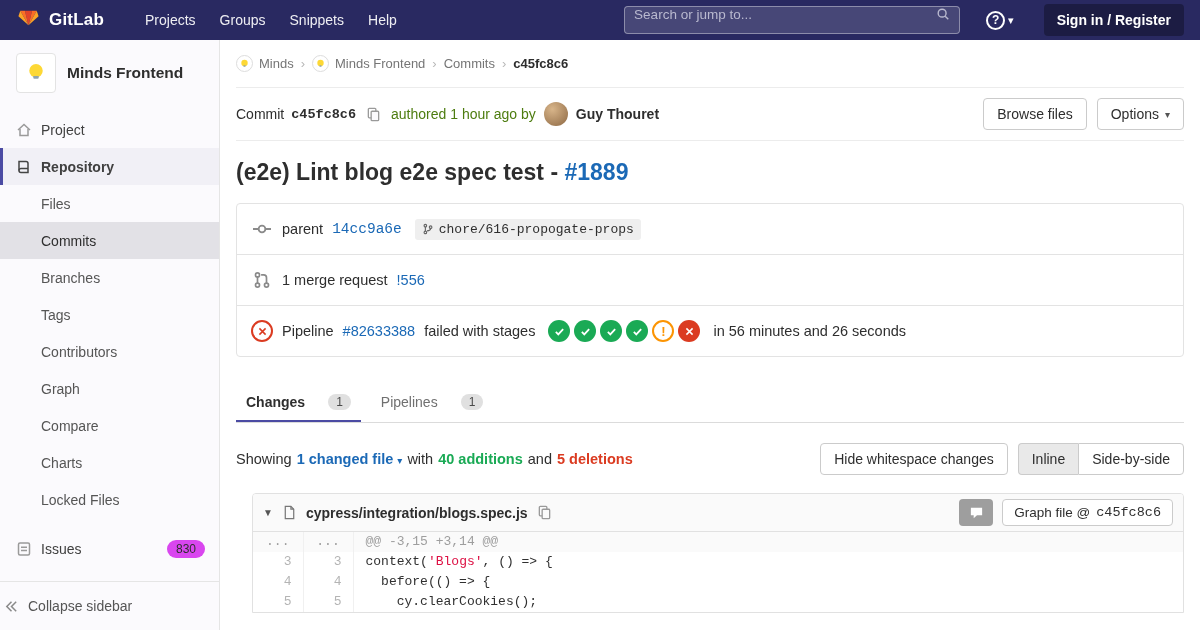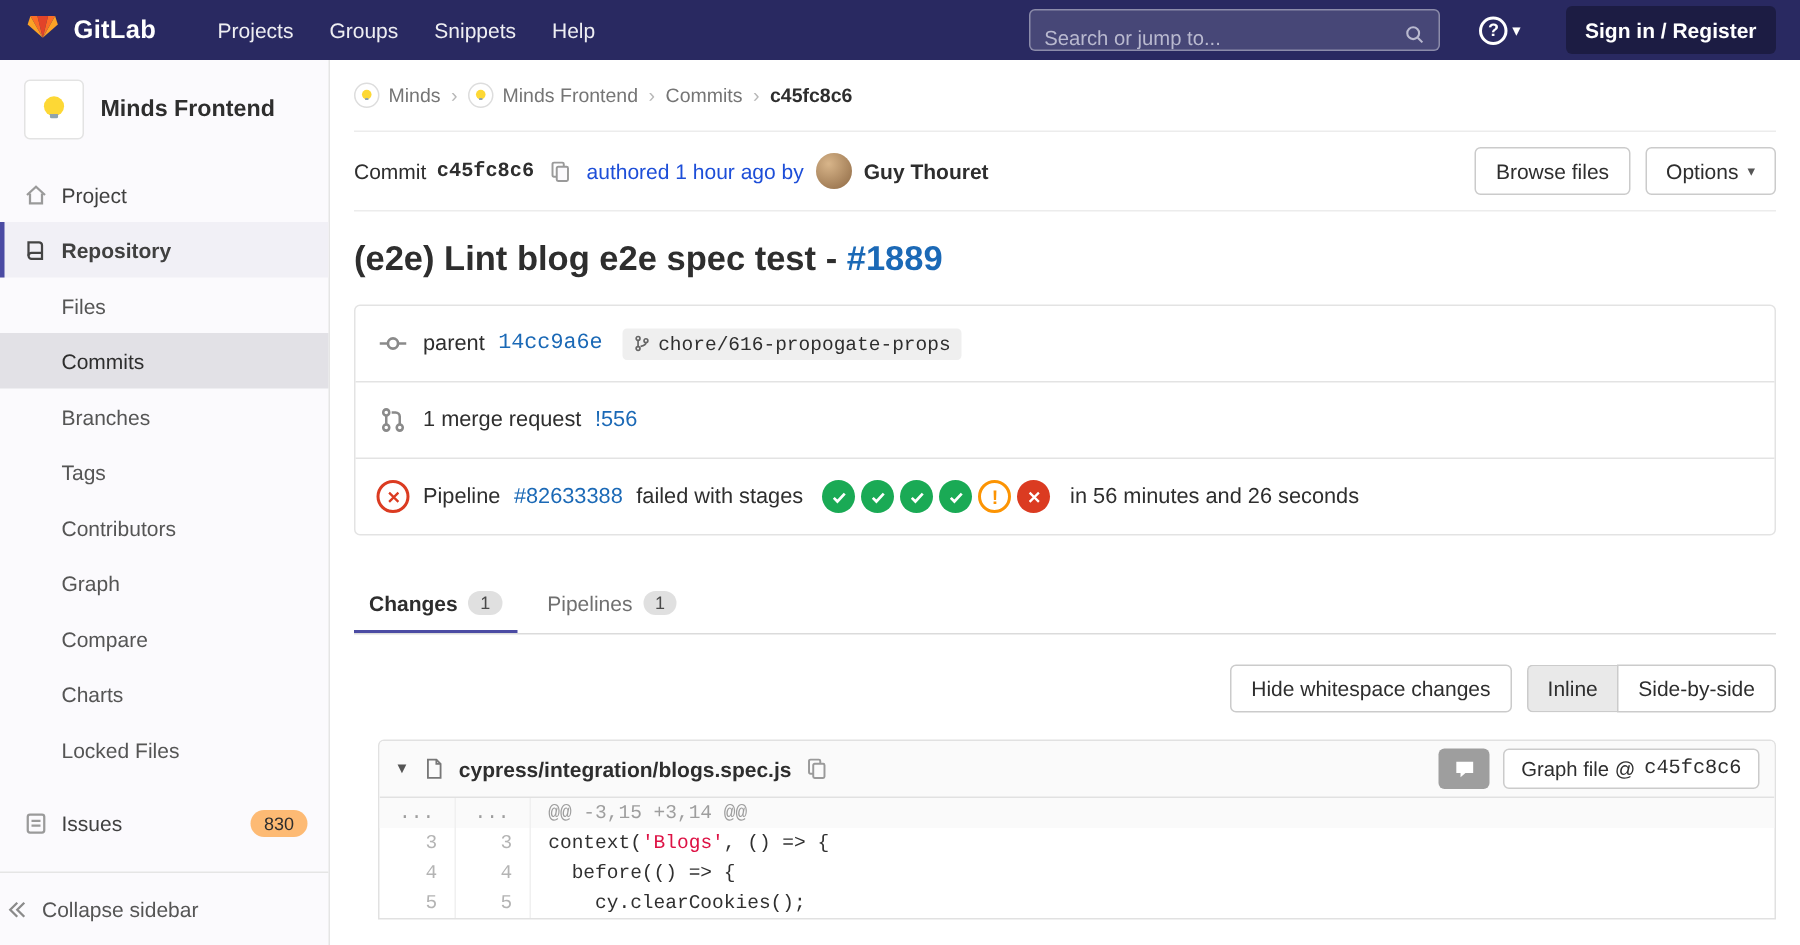--- a/index.html
+++ b/index.html
@@ -8,21 +8,21 @@
   a{text-decoration:none}
 
   
   .navbar{height:40px;background:#292961;display:flex;align-items:center;padding:0 16px;gap:16px}
   .brand{display:flex;align-items:center;gap:8px;margin-right:14px;cursor:pointer}
   .brand svg{width:25px;height:25px}
   .brand-name{font-size:17px;font-weight:bold;color:#fff;letter-spacing:.2px}
   .nav-links{display:flex;gap:2px}
   .nav-link{color:rgba(255,255,255,.92);padding:6px 11px;font-size:14px;border-radius:4px;cursor:pointer}
   .nav-spacer{flex:1}
-  .search-box{width:274px;height:28px;background:rgba(255,255,255,.14);border:1px solid rgba(255,255,255,.38);border-radius:4px;display:flex;align-items:flex-end;padding:0 9px;margin-right:10px}
+  .search-box{width:336px;height:28px;background:rgba(255,255,255,.14);border:1px solid rgba(255,255,255,.38);border-radius:4px;display:flex;align-items:flex-start;padding:0 9px;margin-right:10px}
   .search-box input{flex:1;background:transparent;border:0;outline:0;color:#fff;font-size:13.5px;font-family:"Liberation Sans",sans-serif}
   .search-box input::placeholder{color:#b9b9cf}
   .search-box svg{width:14px;height:14px;flex:none}
   .help-menu{display:flex;align-items:center;gap:3px;margin-right:14px;color:#fff;cursor:pointer}
   .qmark{width:19px;height:19px;border:2px solid #fff;border-radius:50%;display:flex;align-items:center;justify-content:center;font-size:12px;font-weight:bold}
   .nav-caret{font-size:11px;color:#fff}
   .signin-btn{background:rgba(0,0,0,.30);border-radius:4px;padding:8px 13px;font-weight:bold;font-size:14px;color:#fff;cursor:pointer}
 
   
   .layout{display:flex;height:590px}
@@ -33,40 +33,40 @@
   .project-avatar{width:40px;height:40px;border:1px solid #e3e3e3;border-radius:4px;background:#fff;display:flex;align-items:center;justify-content:center}
   .project-avatar svg{width:26px;height:26px}
   .project-name{font-size:15.5px;font-weight:bold;color:#2e2e2e}
   .side-nav{flex:1;padding-top:6px}
   .side-item{height:37px;display:flex;align-items:center;gap:9px;padding-left:16px;color:#404040;font-size:14px;cursor:pointer}
   .side-item .s-icon{width:16px;height:16px;flex:none;display:flex}
   .side-item.active{box-shadow:inset 3px 0 0 #4b4ba3;background:#f1f0f6;font-weight:bold}
   .sub-item{height:37px;display:flex;align-items:center;padding-left:41px;color:#555;font-size:14px;cursor:pointer}
   .sub-item.selected{background:#e2e1e6;color:#2e2e2e}
   .side-item.issues{margin-top:12px}
-  .badge-pill{margin-left:auto;margin-right:14px;background:#fdba74;border-radius:10px;padding:2px 9px;font-size:12px;color:#2e2e2e;font-weight:normal}
+  .badge-pill{margin-left:auto;margin-right:14px;background:#d946ef;border-radius:10px;padding:2px 9px;font-size:12px;color:#2e2e2e;font-weight:normal}
   .collapse-row{border-top:1px solid #e5e5e5;height:49px;display:flex;align-items:center;gap:9px;padding-left:4px;color:#555;cursor:pointer}
   .collapse-row .s-icon{width:15px;height:15px;display:flex}
 
   
   .content{flex:1;padding:0 16px;overflow:hidden;min-width:0}
   .breadcrumbs{height:48px;display:flex;align-items:center;gap:7px;border-bottom:1px solid #ececec;font-size:13px}
   .crumb{display:flex;align-items:center;gap:6px;color:#757575;cursor:pointer}
   .crumb-current{font-weight:bold;color:#2e2e2e}
   .crumb-sep{color:#b8b8b8;font-size:13px}
   .mini-avatar{width:17px;height:17px;border-radius:50%;border:1px solid #ddd;background:#fff;display:flex;align-items:center;justify-content:center}
   .mini-avatar svg{width:11px;height:11px}
 
   .commit-bar{display:flex;align-items:center;padding:10px 0;border-bottom:1px solid #ececec}
   .commit-label{margin-right:7px}
   .mono{font-family:"Liberation Mono","DejaVu Sans Mono",monospace}
   .commit-sha-main{font-weight:bold;font-size:13.5px}
   .icon-btn{display:flex;align-items:center;margin:0 10px;cursor:pointer}
   .icon-btn svg{width:15px;height:15px}
-  .authored{color:#1d4ed8;margin-right:8px}
+  .authored{color:#4d7c0f;margin-right:8px}
   .author-avatar{width:24px;height:24px;border-radius:50%;background:radial-gradient(circle at 35% 30%,#d8b58a,#8d6843);margin-right:8px;flex:none}
   .author-name{font-weight:bold;color:#2e2e2e;cursor:pointer}
   .bar-actions{margin-left:auto;display:flex;gap:10px}
   .btn{border:1px solid #cbcbcb;background:#fff;border-radius:4px;padding:7px 13px;font-size:14px;color:#2e2e2e;cursor:pointer;display:inline-flex;align-items:center;gap:6px;white-space:nowrap}
   .btn .caret{font-size:10px;color:#555}
 
   .commit-title{font-size:23px;font-weight:bold;margin:16px 0;color:#2e2e2e;line-height:30px}
   .commit-title a{color:#1b69b6}
 
   .info-box{border:1px solid #e3e3e3;border-radius:4px;margin-bottom:26px}
@@ -80,21 +80,21 @@
   .stage{width:22px;height:22px;border-radius:50%;display:flex;align-items:center;justify-content:center;cursor:pointer;flex:none}
   .stage.success{background:#1aaa55}
   .stage.success svg{width:13px;height:13px}
   .stage.warning{border:2px solid #fc9403;background:#fff;color:#fc9403;font-weight:bold;font-size:13px}
   .stage.failed{background:#db3b21}
   .stage.failed svg{width:11px;height:11px}
   .ci-failed-ring{width:22px;height:22px;border:2px solid #db3b21;border-radius:50%;display:flex;align-items:center;justify-content:center}
   .ci-failed-ring svg{width:11px;height:11px}
 
   .tabs{display:flex;border-bottom:1px solid #dbdbdb;gap:10px}
-  .tab{padding:11px 10px 12px;display:flex;gap:7px;align-items:flex-end;color:#707070;cursor:pointer}
+  .tab{padding:11px 10px 12px;display:flex;gap:23px;align-items:flex-end;color:#707070;cursor:pointer}
   .tab.active{color:#2e2e2e;font-weight:bold;box-shadow:inset 0 -2px 0 #4b4ba3}
   .count-badge{background:#e0e0e0;border-radius:10px;padding:1px 8px;font-size:12px;color:#4a4a4a;font-weight:normal}
 
   .diff-toolbar{display:flex;align-items:center;margin:20px 0 18px}
   .diff-stats{font-size:14.5px;color:#2e2e2e;display:flex;align-items:center;gap:5px}
   .changed-link{color:#1b69b6;font-weight:bold;cursor:pointer}
   .changed-link .caret{font-size:10px}
   .add-text{color:#1aaa55;font-weight:bold}
   .del-text{color:#db3b21;font-weight:bold}
   .toolbar-actions{margin-left:auto;display:flex;}
@@ -354,20 +354,31 @@
         <span>Changes</span>
         <span class="count-badge">1</span>
       </div>
       <div class="tab">
         <span>Pipelines</span>
         <span class="count-badge">1</span>
       </div>
     </div>
 
     <div class="diff-toolbar">
+      <div class="diff-stats">
+        <span>Showing</span>
+        <span class="changed-link">
+          <span>1 changed file</span>
+          <span class="caret">▾</span>
+        </span>
+        <span>with</span>
+        <span class="add-text">40 additions</span>
+        <span>and</span>
+        <span class="del-text">5 deletions</span>
+      </div>
       <div class="toolbar-actions">
         <button class="btn">Hide whitespace changes</button>
         <div class="view-toggle">
           <button class="btn on">Inline</button>
           <button class="btn">Side-by-side</button>
         </div>
       </div>
     </div>
 
     <div class="file-block">

